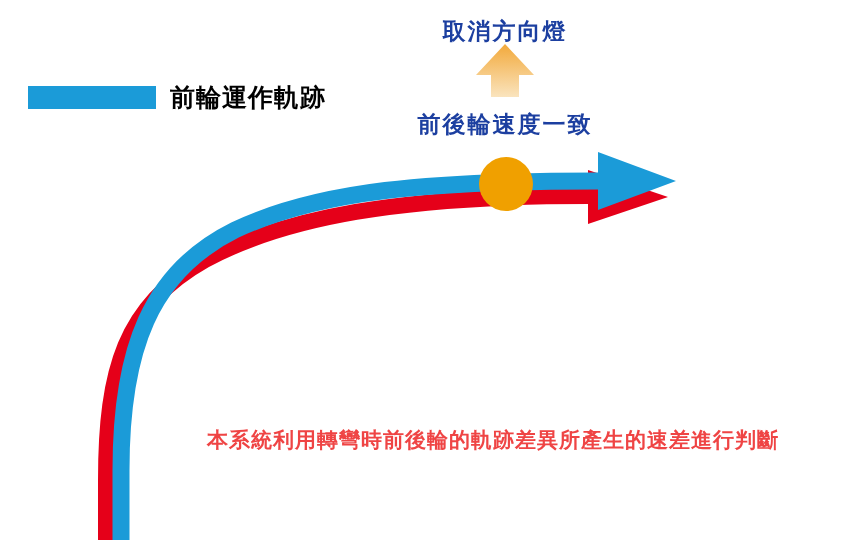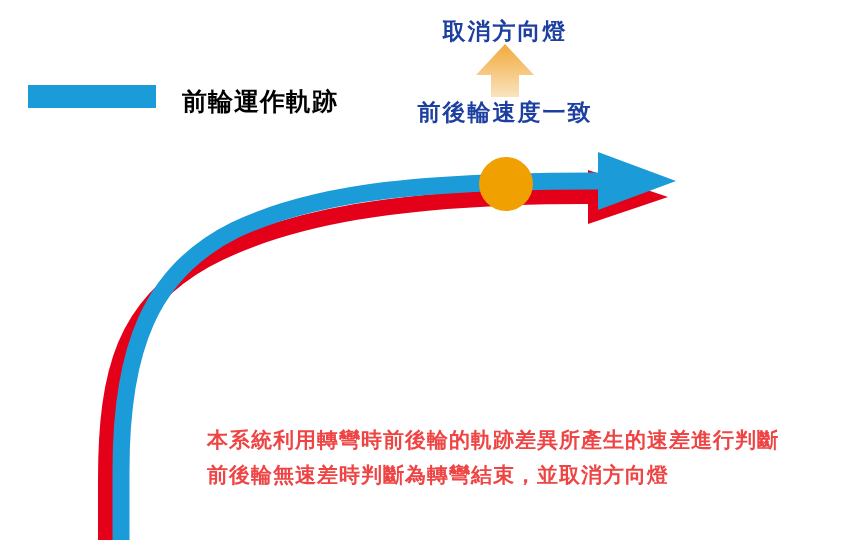--- a/index.html
+++ b/index.html
@@ -29,33 +29,33 @@
     text-align: center;
     white-space: nowrap;
   }
   .annotation.cancel-signal {
     left: 400px;
     top: 16px;
     width: 210px;
   }
   .annotation.speed-match {
     left: 390px;
-    top: 97px;
+    top: 109px;
     width: 230px;
   }
   .legend {
     position: absolute;
     left: 28px;
     top: 85px;
   }
   .legend-row {
     display: flex;
+    align-items: center;
     height: 24px;
     margin-bottom: 13px;
-    gap: 12px;
   }
   .legend-swatch {
     width: 128px;
     height: 23px;
     display: block;
   }
   .legend-label {
     margin-left: 14px;
     font-size: 25px;
     font-weight: bold;
@@ -108,16 +108,15 @@
     <div class="legend-row">
       <svg class="legend-swatch" width="128" height="23">
         <rect x="0" y="0" width="128" height="23" fill="#1b9bd8"></rect>
       </svg>
       <span class="legend-label">前輪運作軌跡</span>
     </div>
   </div>
 
   <div class="description">
     <div>本系統利用轉彎時前後輪的軌跡差異所產生的速差進行判斷</div>
-    <div>前後輪無速差時判斷為轉彎結束，並取消方向燈</div>
   </div>
 
 </div>
 
 </body></html>

